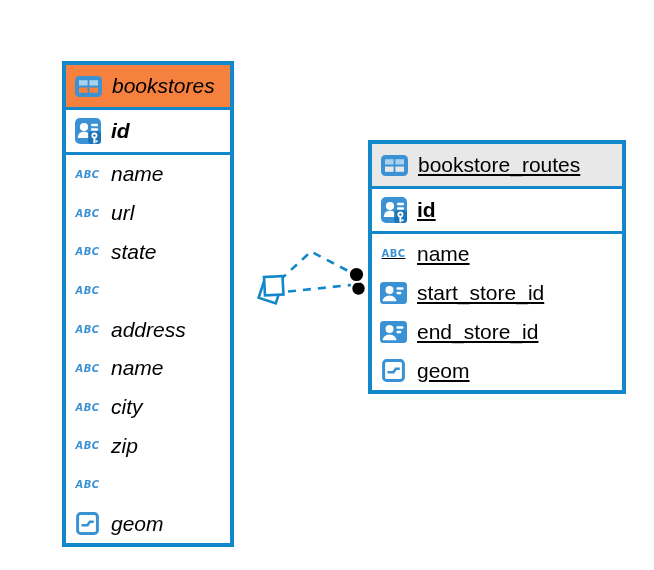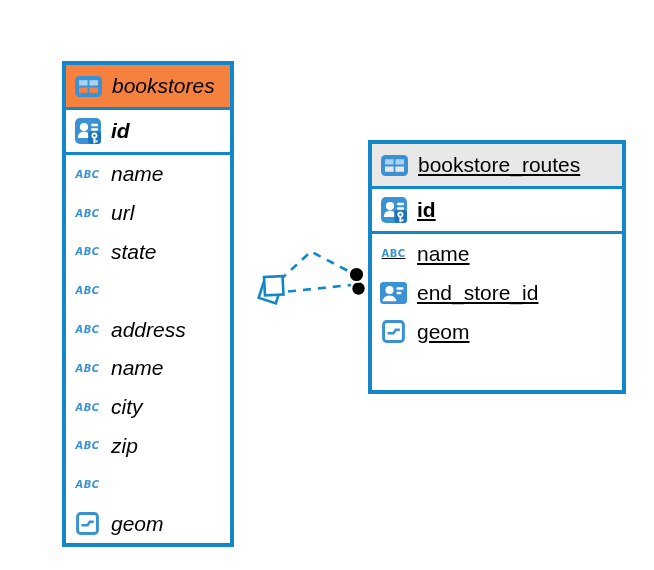--- a/index.html
+++ b/index.html
@@ -222,20 +222,32 @@
       <div class="col-row">
         <span class="icon">
           <svg width="27" height="22" viewBox="0 0 27 22">
             <rect width="27" height="22" rx="3.5" fill="#3a92d4"></rect>
             <circle cx="9.5" cy="8" r="4" fill="#fff"></circle>
             <path d="M2.5 19.3 a7 5.8 0 0 1 14 0 z" fill="#fff"></path>
             <rect x="16.5" y="5.3" width="7" height="2.5" rx="1" fill="#fff"></rect>
             <rect x="16.5" y="9.8" width="4.8" height="2.5" rx="1" fill="#fff"></rect>
           </svg>
         </span>
+        <span class="col-label">start_store_id</span>
+      </div>
+      <div class="col-row">
+        <span class="icon">
+          <svg width="27" height="22" viewBox="0 0 27 22">
+            <rect width="27" height="22" rx="3.5" fill="#3a92d4"></rect>
+            <circle cx="9.5" cy="8" r="4" fill="#fff"></circle>
+            <path d="M2.5 19.3 a7 5.8 0 0 1 14 0 z" fill="#fff"></path>
+            <rect x="16.5" y="5.3" width="7" height="2.5" rx="1" fill="#fff"></rect>
+            <rect x="16.5" y="9.8" width="4.8" height="2.5" rx="1" fill="#fff"></rect>
+          </svg>
+        </span>
         <span class="col-label">end_store_id</span>
       </div>
       <div class="col-row">
         <span class="icon">
           <svg width="23" height="23" viewBox="0 0 23 23">
             <rect x="1.6" y="1.6" width="19.8" height="19.8" rx="3" fill="#fff" stroke="#3a92d4" stroke-width="3"></rect>
             <path d="M5.5 13.3 L11.5 13.3 L13.8 9.8 L17.8 9.8" fill="none" stroke="#3a92d4" stroke-width="2.6"></path>
           </svg>
         </span>
         <span class="col-label">geom</span>

